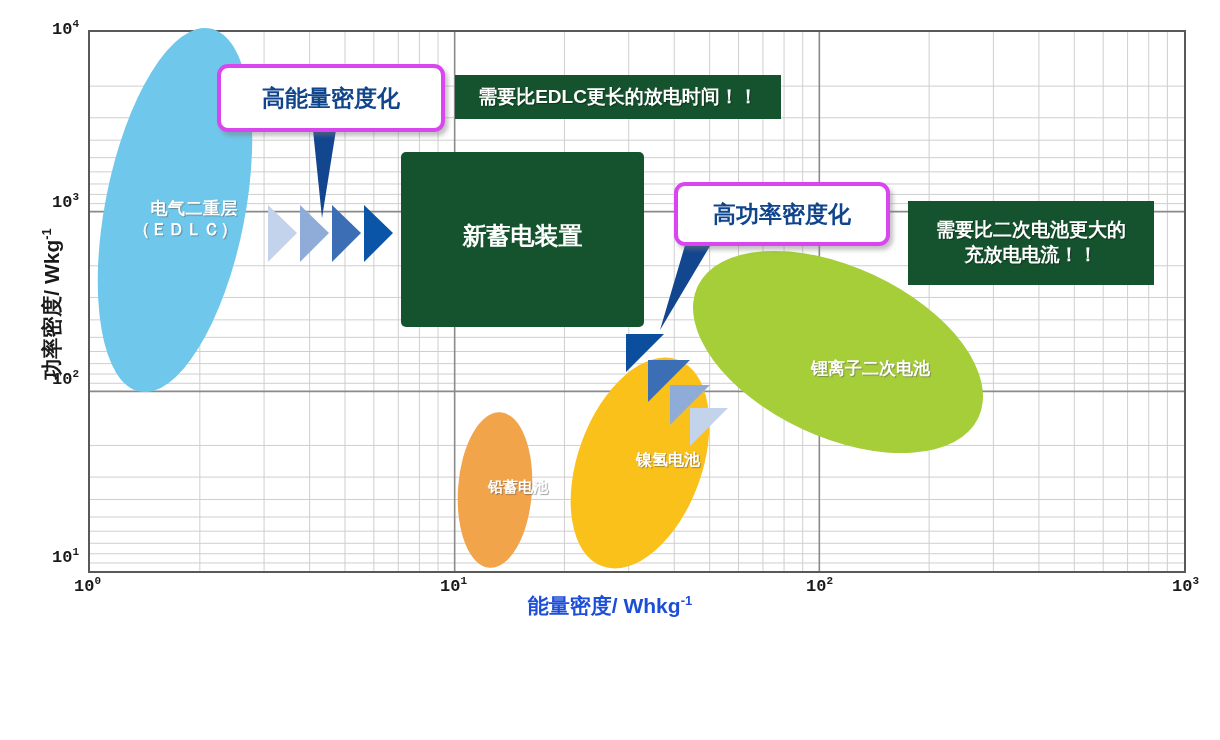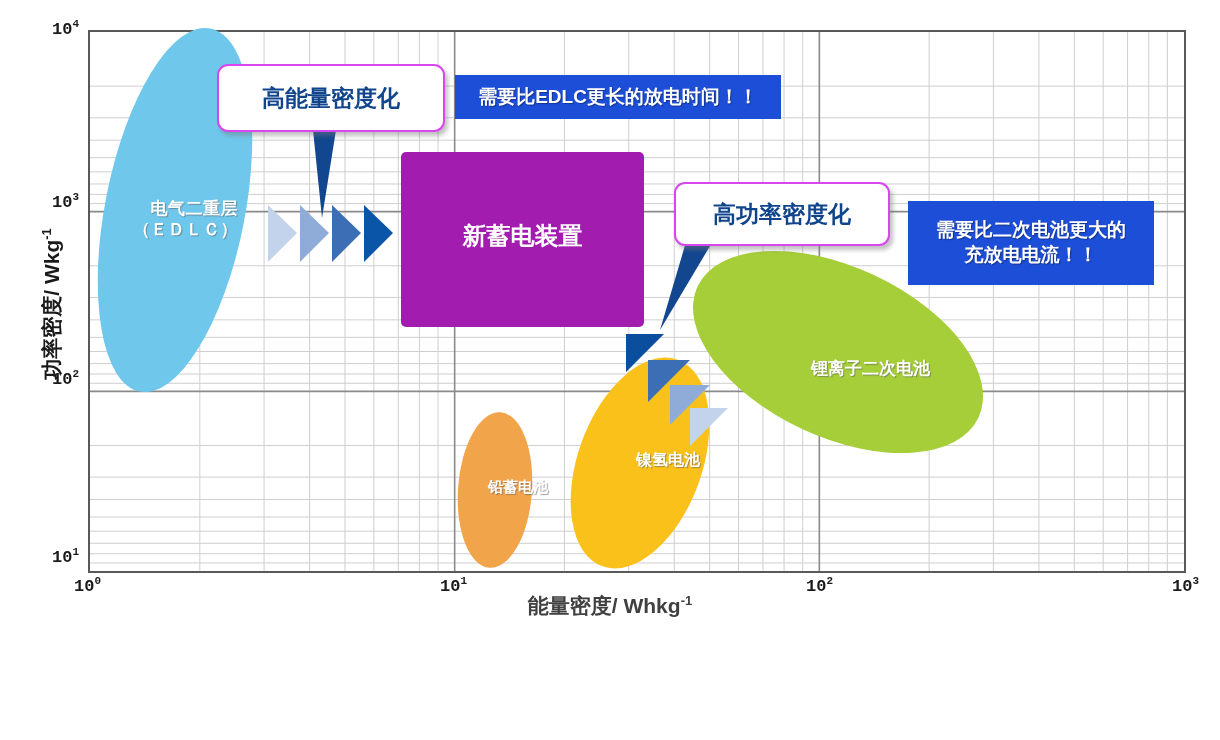--- a/index.html
+++ b/index.html
@@ -83,21 +83,21 @@
   #y-axis-title sup { font-size: 13px; vertical-align: super; line-height: 0; }
 
   #x-axis-title {
     position: absolute;
     left: 0;
     top: 592px;
     width: 1220px;
     text-align: center;
     font-size: 21px;
     font-weight: 700;
-    color: #404040;
+    color: #1d4ed8;
   }
   #x-axis-title sup { font-size: 13px; vertical-align: super; line-height: 0; }
 
   
   .blob-label {
     position: absolute;
     color: #ffffff;
     font-weight: 700;
     text-align: right;
     white-space: pre-line;
@@ -111,59 +111,59 @@
   #nimh-label   { left: 590px; top: 450px; width: 110px; font-size: 16px; }
   #lead-label   { left: 448px; top: 478px; width: 100px; font-size: 15px; }
 
   
   #new-device-box {
     position: absolute;
     left: 401px;
     top: 152px;
     width: 243px;
     height: 175px;
-    background: #a21caf;
+    background: #14532d;
     border-radius: 5px;
   }
   #new-device-label {
     position: absolute;
     left: 0;
     top: 68px;
     width: 243px;
     text-align: center;
     font-size: 24px;
     font-weight: 700;
     color: #ffffff;
   }
 
   
   .callout {
     position: absolute;
     background: #ffffff;
-    border: 2px solid #d946ef;
+    border: 4px solid #d946ef;
     border-radius: 11px;
     box-shadow: 3px 4px 4px rgba(120,120,120,0.45);
     display: flex;
     align-items: center;
     justify-content: center;
     box-sizing: border-box;
   }
   .callout span {
     color: #10458C;
     font-weight: 700;
     font-size: 23px;
     white-space: nowrap;
   }
   #callout-energy { left: 217px; top: 64px;  width: 228px; height: 68px; }
   #callout-power  { left: 674px; top: 182px; width: 216px; height: 64px; }
 
   
   .banner {
     position: absolute;
-    background: #1d4ed8;
+    background: #14532d;
     display: flex;
     align-items: center;
     justify-content: center;
     text-align: center;
     box-sizing: border-box;
   }
   .banner span {
     color: #ffffff;
     font-weight: 700;
     font-size: 19px;

